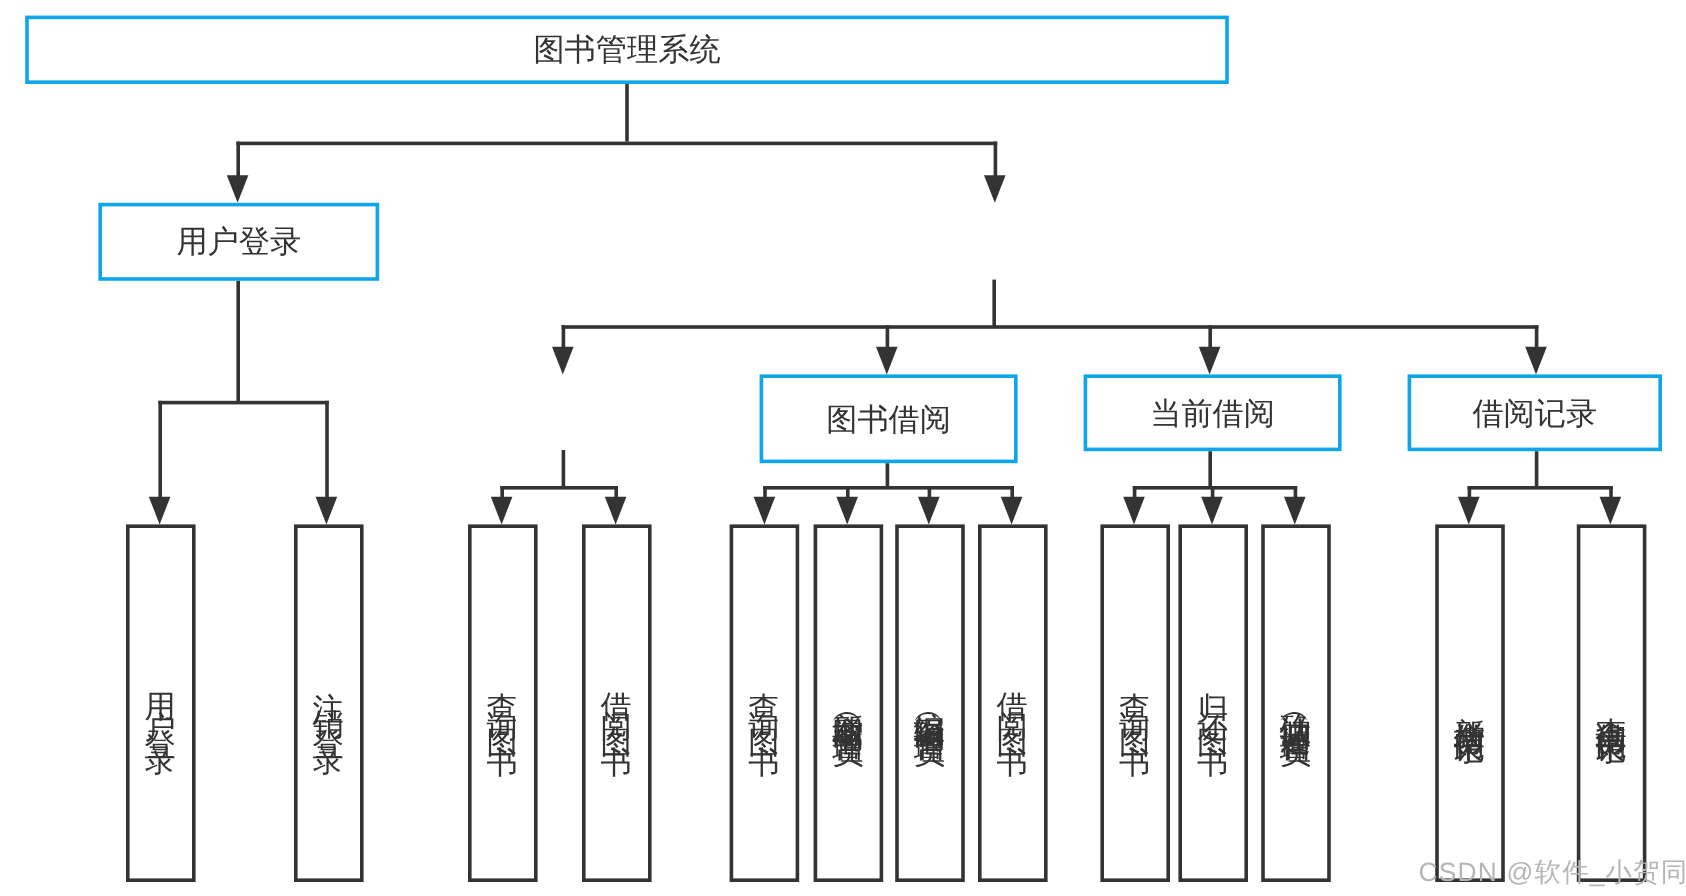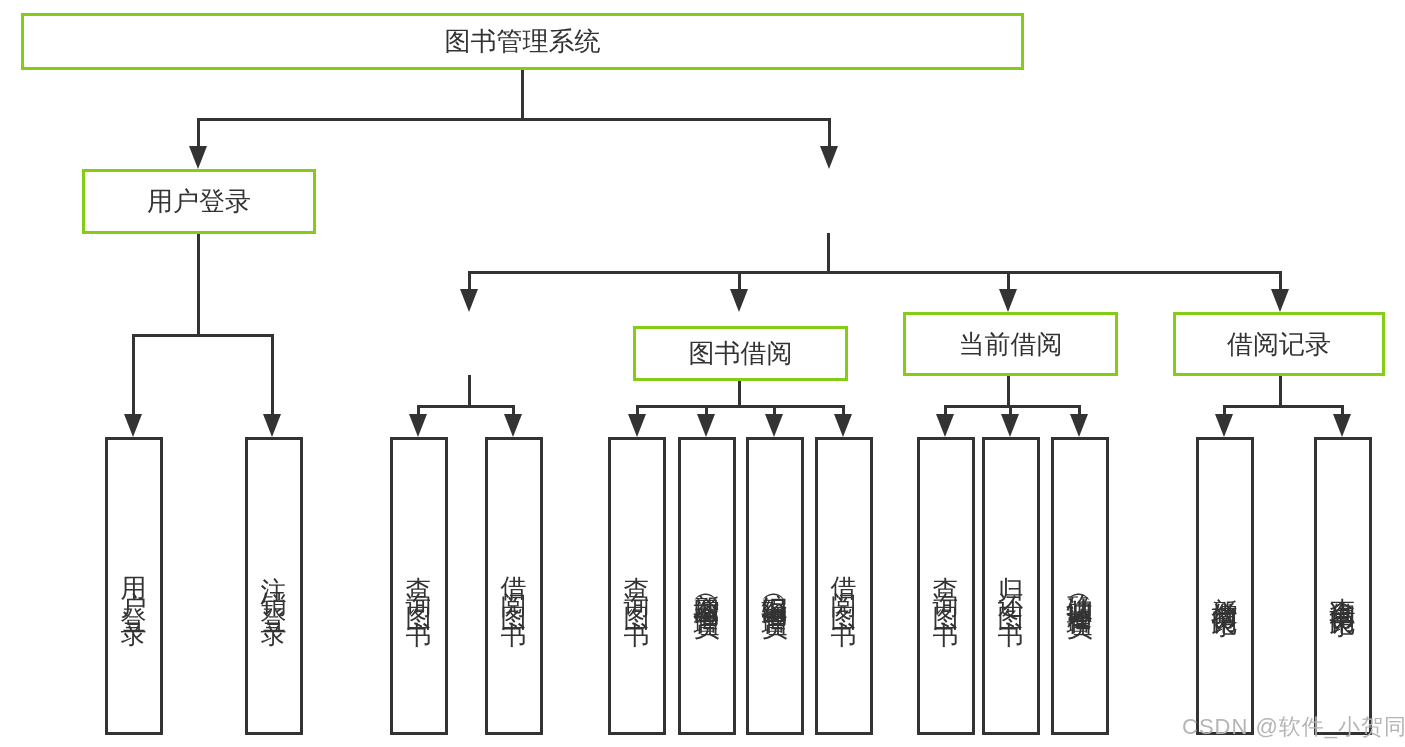--- a/index.html
+++ b/index.html
@@ -7,21 +7,21 @@
   .canvas {
     position: relative;
     width: 1405px;
     height: 747px;
     background: #ffffff;
     overflow: hidden;
     color: #333333;
   }
   .node {
     position: absolute;
-    border: 3px solid #84cc16;
+    border: 3px solid #0ea5e9;
     background: #ffffff;
     display: flex;
     align-items: center;
     justify-content: center;
     font-size: 26px;
     color: #333333;
     z-index: 2;
   }
   .vnode {
     position: absolute;
@@ -131,21 +131,21 @@
   <div class="arrow" style="left:1333px;top:414px"></div>
 
   <div class="node" style="left:21px;top:13px;width:1003px;height:57px">
     <span>图书管理系统</span>
   </div>
 
   <div class="node" style="left:82px;top:169px;width:234px;height:65px">
     <span>用户登录</span>
   </div>
 
-  <div class="node" style="left:633px;top:326px;width:215px;height:55px">
+  <div class="node" style="left:633px;top:312px;width:215px;height:74px">
     <span>图书借阅</span>
   </div>
   <div class="node" style="left:1173px;top:312px;width:212px;height:64px">
     <span>借阅记录</span>
   </div>
   <div class="node" style="left:903px;top:312px;width:215px;height:64px">
     <span>当前借阅</span>
   </div>
 
   <div class="vnode short" style="left:105px">

